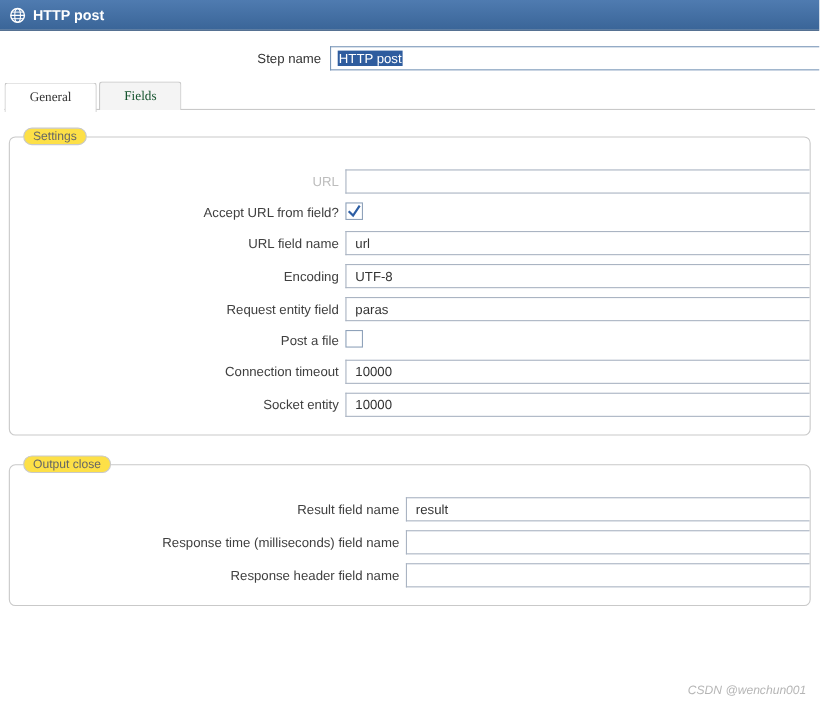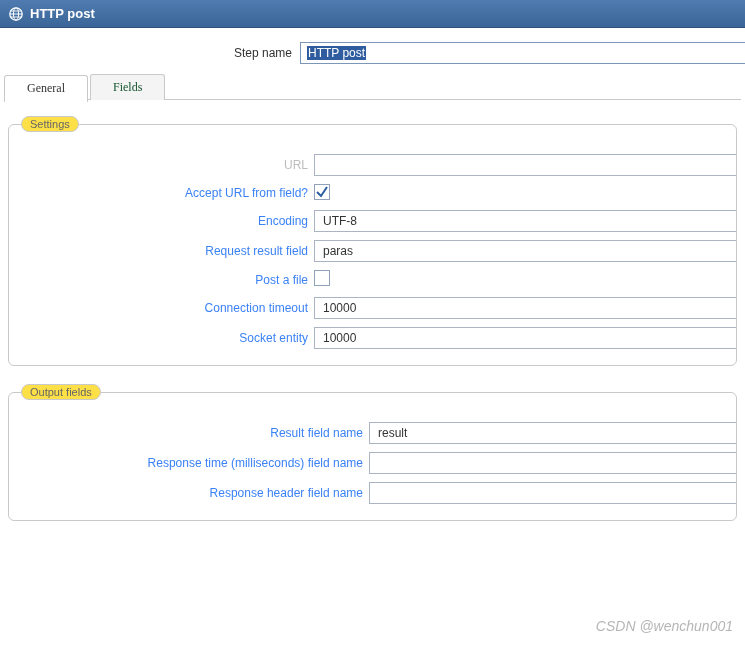--- a/index.html
+++ b/index.html
@@ -108,21 +108,21 @@
   }
   .form-row {
     display: flex;
     align-items: center;
     margin: 8px 0;
   }
   .form-row .lbl {
     width: 305px;
     text-align: right;
     padding-right: 6px;
-    color: #3b82f6;
+    color: #404040;
     font-size: 12px;
   }
   .form-row .lbl.disabled {
     color: #bdbdbd;
   }
   .form-row .ctrl {
     flex: 1;
     padding-right: 0;
   }
   .form-row input[type="text"] {
@@ -148,21 +148,21 @@
     align-items: center;
     justify-content: center;
     cursor: pointer;
   }
   .chk svg { display:block; }
   .watermark {
     position: absolute;
     right: 12px;
     bottom: 18px;
     color: rgba(120,120,120,0.55);
-    font-size: 14px;
+    font-size: 11px;
     font-style: italic;
     pointer-events: none;
   }
 </style>
 </head>
 <body>
 
 <div class="titlebar">
   <span class="icon">
     <svg width="16" height="16" viewBox="0 0 16 16">
@@ -202,28 +202,32 @@
       <div class="lbl">Accept URL from field?</div>
       <div class="ctrl">
         <span class="chk">
           <svg width="14" height="14" viewBox="0 0 14 14">
             <polyline points="2,7 6,11 12,2" fill="none" stroke="#2d5ea4" stroke-width="2"></polyline>
           </svg>
         </span>
       </div>
     </div>
 
+    <div class="form-row">
+      <div class="lbl">URL field name</div>
+      <div class="ctrl"><input type="text" value="url" style=""></div>
+    </div>
 
     <div class="form-row">
       <div class="lbl">Encoding</div>
       <div class="ctrl"><input type="text" value="UTF-8" style=""></div>
     </div>
 
     <div class="form-row">
-      <div class="lbl">Request result field</div>
+      <div class="lbl">Request entity field</div>
       <div class="ctrl"><input type="text" value="paras" style=""></div>
     </div>
 
     <div class="form-row">
       <div class="lbl">Post a file</div>
       <div class="ctrl">
         <span class="chk"></span>
       </div>
     </div>
 
@@ -233,21 +237,21 @@
     </div>
 
     <div class="form-row">
       <div class="lbl">Socket entity</div>
       <div class="ctrl"><input type="text" value="10000" style=""></div>
     </div>
 
   </fieldset>
 
   <fieldset class="group">
-    <legend>Output fields</legend>
+    <legend>Output close</legend>
 
     <div class="form-row">
       <div class="lbl" style="width:360px">Result field name</div>
       <div class="ctrl"><input type="text" value="result" style=""></div>
     </div>
 
 
     <div class="form-row">
       <div class="lbl" style="width:360px">Response time (milliseconds) field name</div>
       <div class="ctrl"><input type="text" value="" style=""></div>

